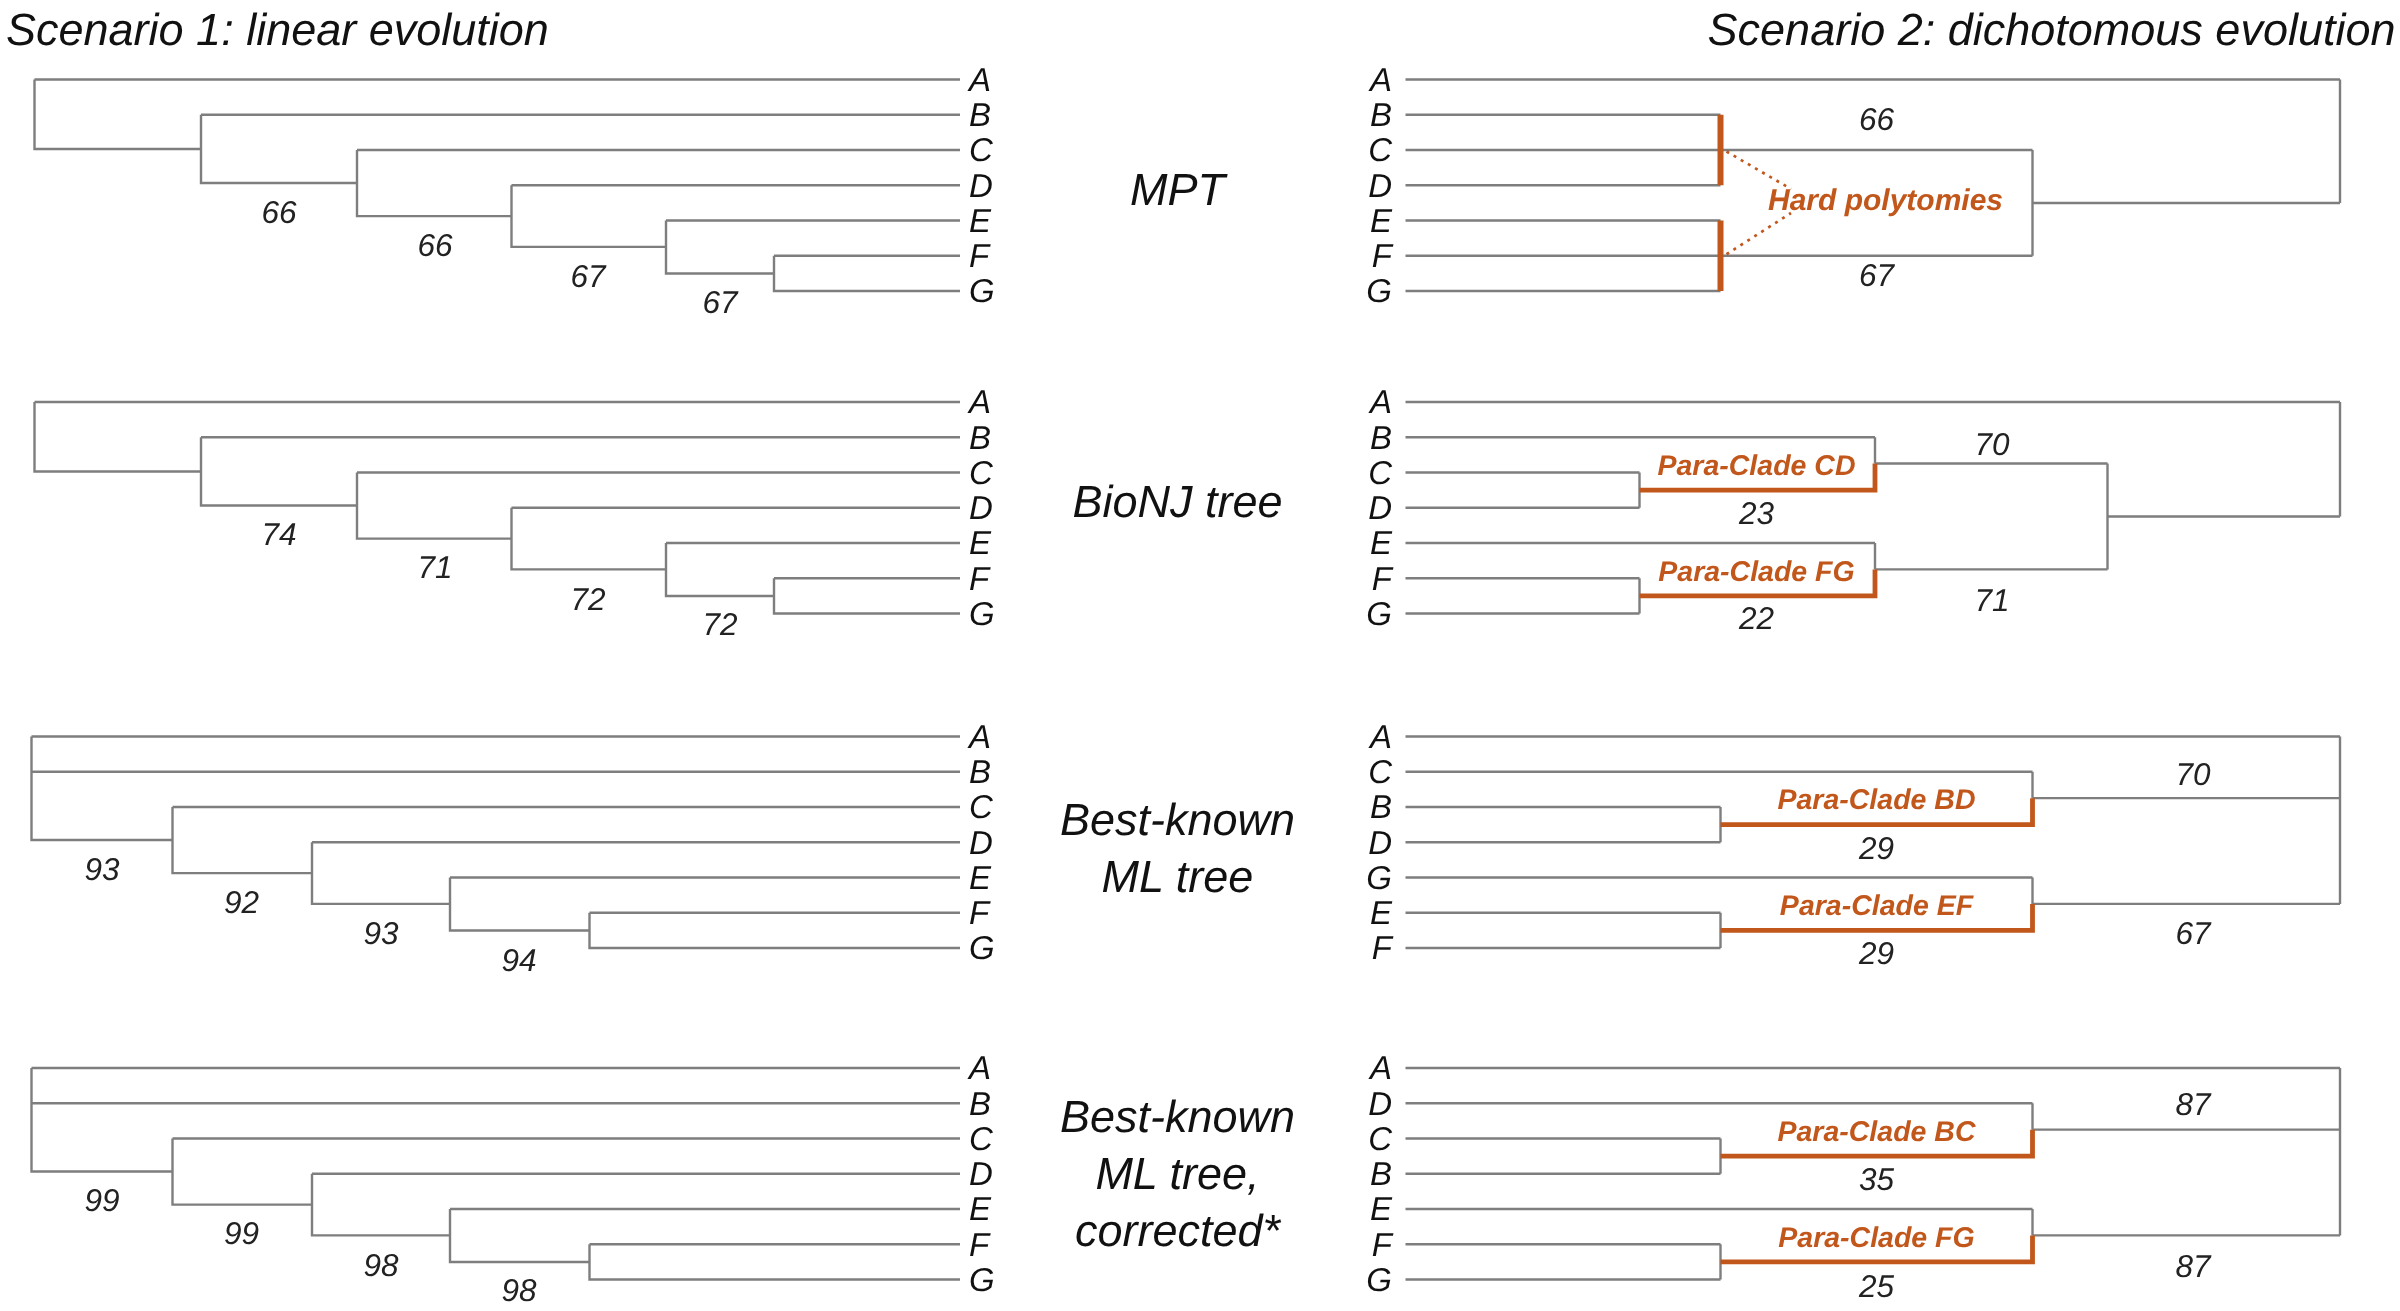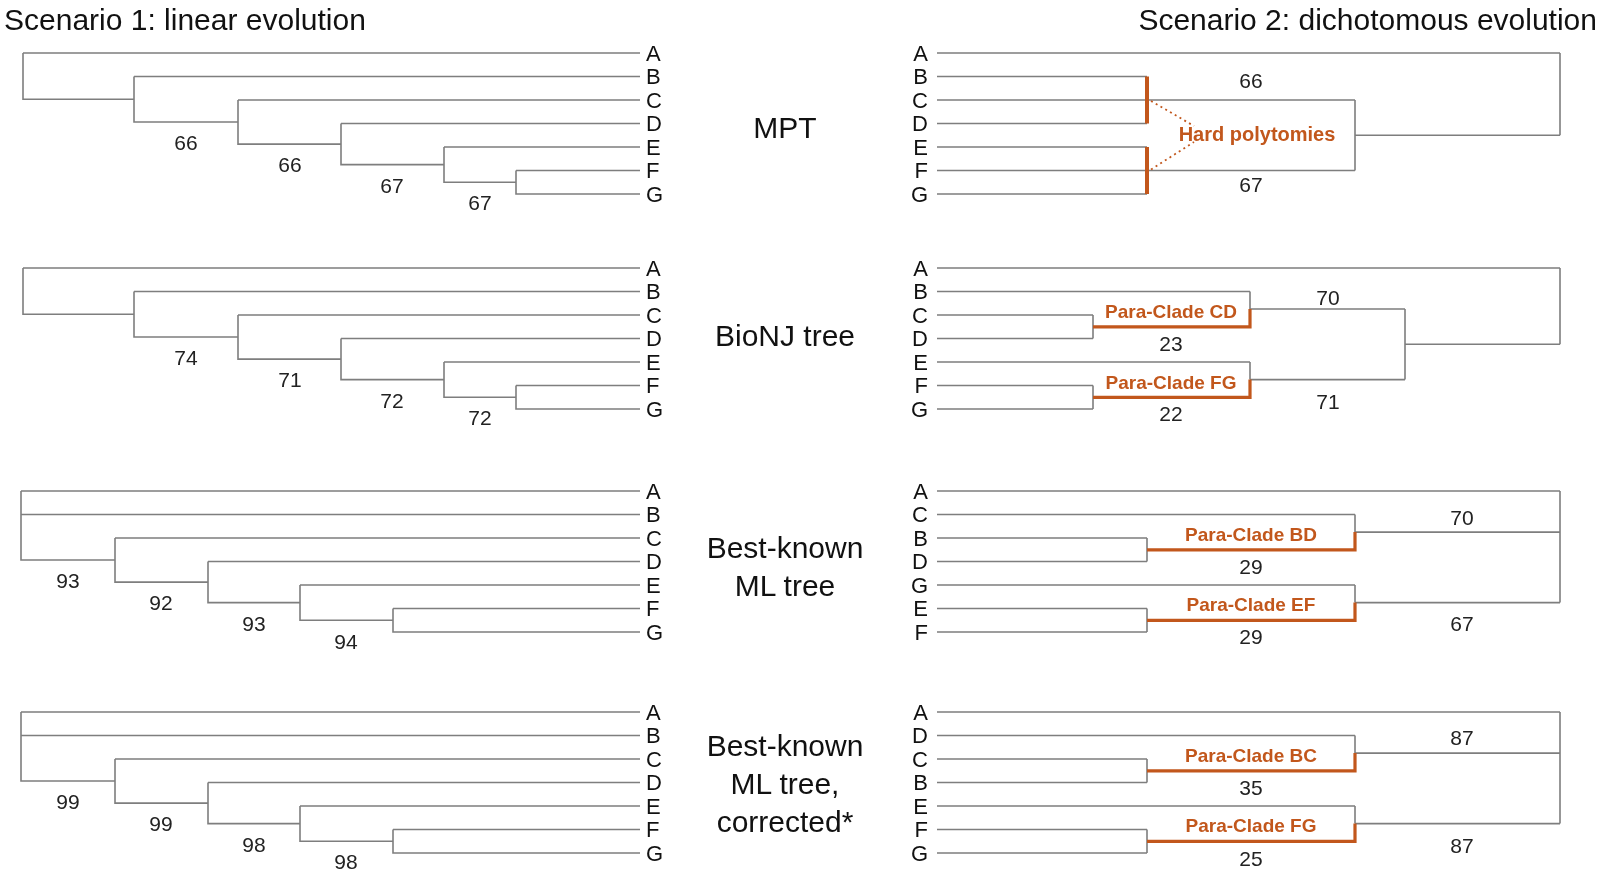--- a/index.html
+++ b/index.html
@@ -1,17 +1,17 @@
 <!DOCTYPE html>
 <html><head>
 <meta charset="utf-8">
 <style>
   html,body{margin:0;padding:0;background:#ffffff;}
   #figure{position:relative;width:1600px;height:874px;background:#ffffff;overflow:hidden;
-          font-family:"Liberation Sans", sans-serif;}
+          font-family:"Liberation Sans", sans-serif;font-style:italic;}
   svg text{font-family:"Liberation Sans", sans-serif;}
   .title   {font-size:30px; fill:#111111;}
   .rowlab  {font-size:30px; fill:#111111; text-anchor:middle;}
   .tip     {font-size:22px; fill:#111111;}
   .tip-r   {font-size:22px; fill:#111111; text-anchor:end;}
   .sup     {font-size:21px; fill:#222222; text-anchor:middle;}
   .clade   {font-size:19px; font-weight:bold; fill:#c2571c; text-anchor:middle;}
   .ann     {font-size:20px; font-weight:bold; fill:#c2571c; text-anchor:middle;}
   .gray    {fill:none; stroke:#7e7e7e; stroke-width:1.6;}
   .orange  {fill:none; stroke:#c2571c; stroke-width:3.2;}

